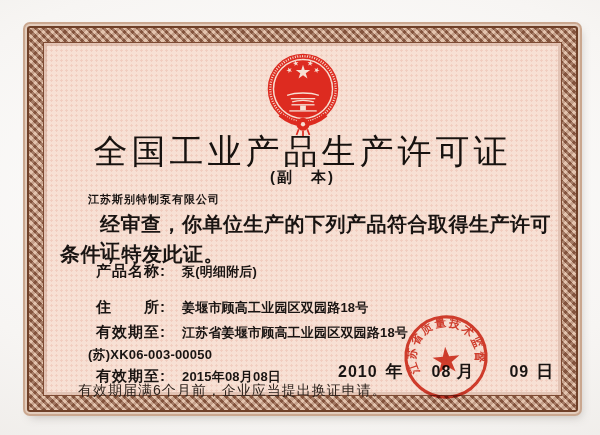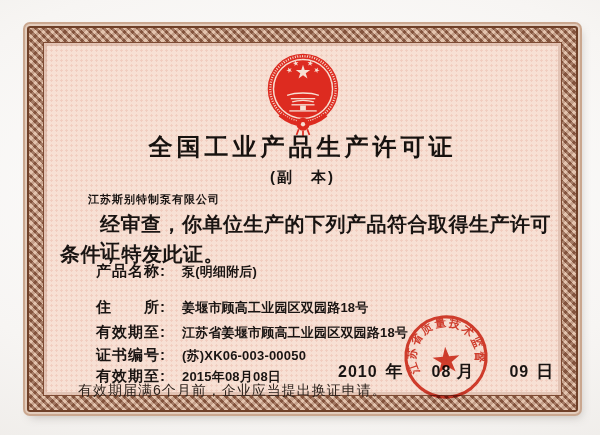--- a/index.html
+++ b/index.html
@@ -33,21 +33,21 @@
     background-size:5px 5px;
     border:1px solid #7e4b33;
     box-shadow:inset 0 0 0 3px rgba(173,122,96,.28);
   }
   .emblem {
     position:absolute; top:7px; left:50%; transform:translateX(-50%);
     width:72px; height:88px;
   }
   .title {
     position:absolute; top:91px; left:0; width:100%;
-    text-align:center; font-size:24px; font-weight:700;
+    text-align:center; font-size:34px; font-weight:400;
     letter-spacing:4px; color:#17120f; line-height:1.05;
   }
   .subtitle {
     position:absolute; top:125px; left:0; width:100%;
     text-align:center; font-size:15px; font-weight:600; letter-spacing:2px;
   }
   .company {
     position:absolute; top:149px; left:44px;
     font-size:11px; font-weight:700; letter-spacing:1px;
   }
@@ -132,21 +132,20 @@
     </div>
     <div class="field-row row-1">
       <span class="field-label">住　　所:</span>
       <span class="field-value">姜堰市顾高工业园区双园路18号</span>
     </div>
     <div class="field-row row-2">
       <span class="field-label">有效期至:</span>
       <span class="field-value">江苏省姜堰市顾高工业园区双园路18号</span>
     </div>
     <div class="field-row row-3">
-      <span class="field-label">证书编号:</span>
       <span class="field-value">(苏)XK06-003-00050</span>
     </div>
     <div class="field-row row-4">
       <span class="field-label">有效期至:</span>
       <span class="field-value">2015年08月08日</span>
     </div>
 
     <div class="note">有效期届满6个月前，企业应当提出换证申请。</div>
 
     <div class="date-row">

